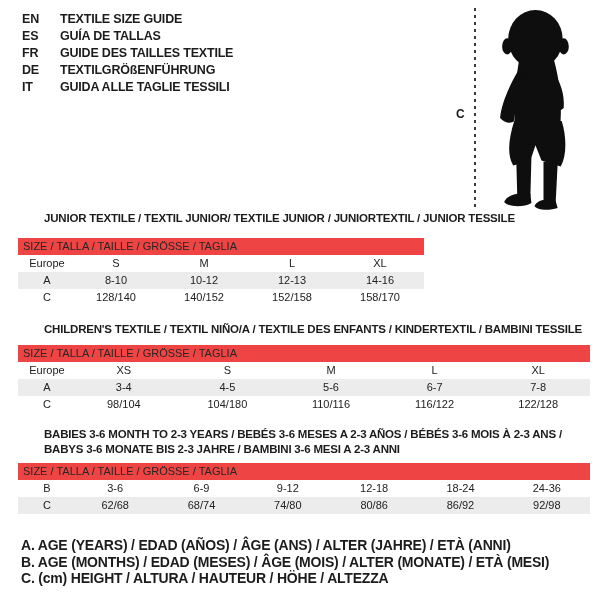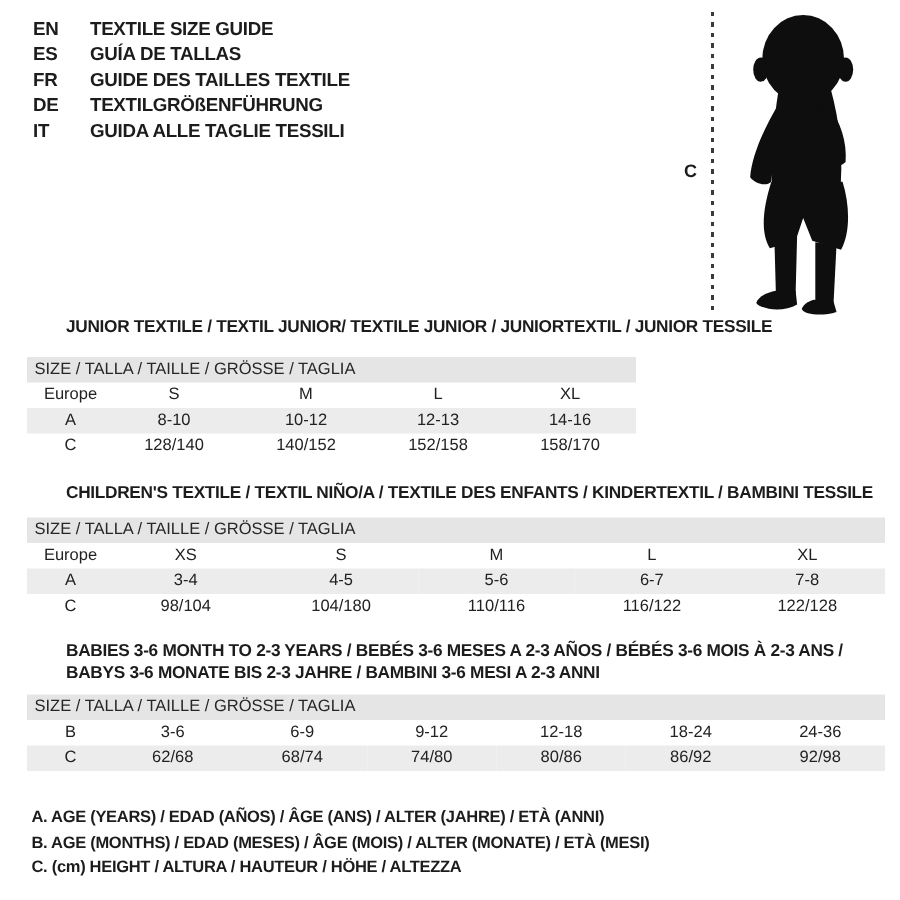--- a/index.html
+++ b/index.html
@@ -15,38 +15,38 @@
   .figure-area { position:absolute; left:450px; top:6px; width:150px; height:208px; }
   .height-line { position:absolute; left:24px; top:2px; width:2px; height:200px;
                  background:repeating-linear-gradient(to bottom,#3a3a3a 0 3px,transparent 3px 7px); }
   .height-label { position:absolute; left:6px; top:101px; font-weight:bold; font-size:12px; }
   .toddler { position:absolute; left:33px; top:2px; width:115px; height:202px; }
 
   
   .tbl-title { position:absolute; left:20px; font-weight:bold; font-size:11.5px;
                letter-spacing:-0.2px; line-height:15px;margin-left:24px; }
   .size-table { position:absolute; left:18px; }
-  .size-bar { background:#e5e5e5; color:#262626; font-size:11px; height:17px;
+  .size-bar { background:#ef4444; color:#262626; font-size:11px; height:17px;
               line-height:17px; padding-left:5px; }
   table { border-collapse:collapse; table-layout:fixed; width:100%; font-size:11px; color:#222; }
   td { height:17px; line-height:17px; text-align:center; padding:0; white-space:nowrap; }
   td.lbl { text-align:center; padding-left:4px; }
   tr.shaded { background:#ececec; }
   col.lblcol { width:54px; }
 
   #t1 { width:406px; top:238px; }
   #t1-title { top:211px; }
   #t2 { width:572px; top:345px; }
   #t2-title { top:322px; }
   #t3 { width:572px; top:463px; }
   #t3-title { top:427px; width:548px; }
 
   
   .footnotes { position:absolute; left:21px; top:537px; }
-  .footnote { height:16.5px; line-height:16.5px; font-weight:bold; font-size:11px; letter-spacing:-0.2px; }
+  .footnote { height:16.5px; line-height:16.5px; font-weight:bold; font-size:14px; letter-spacing:-0.2px; }
 </style>
 </head>
 <body>
 
 <div class="lang-list">
   <div class="lang-row">
     <span class="lang-code">EN</span><span>TEXTILE SIZE GUIDE</span>
   </div>
   <div class="lang-row">
     <span class="lang-code">ES</span><span>GUÍA DE TALLAS</span>

